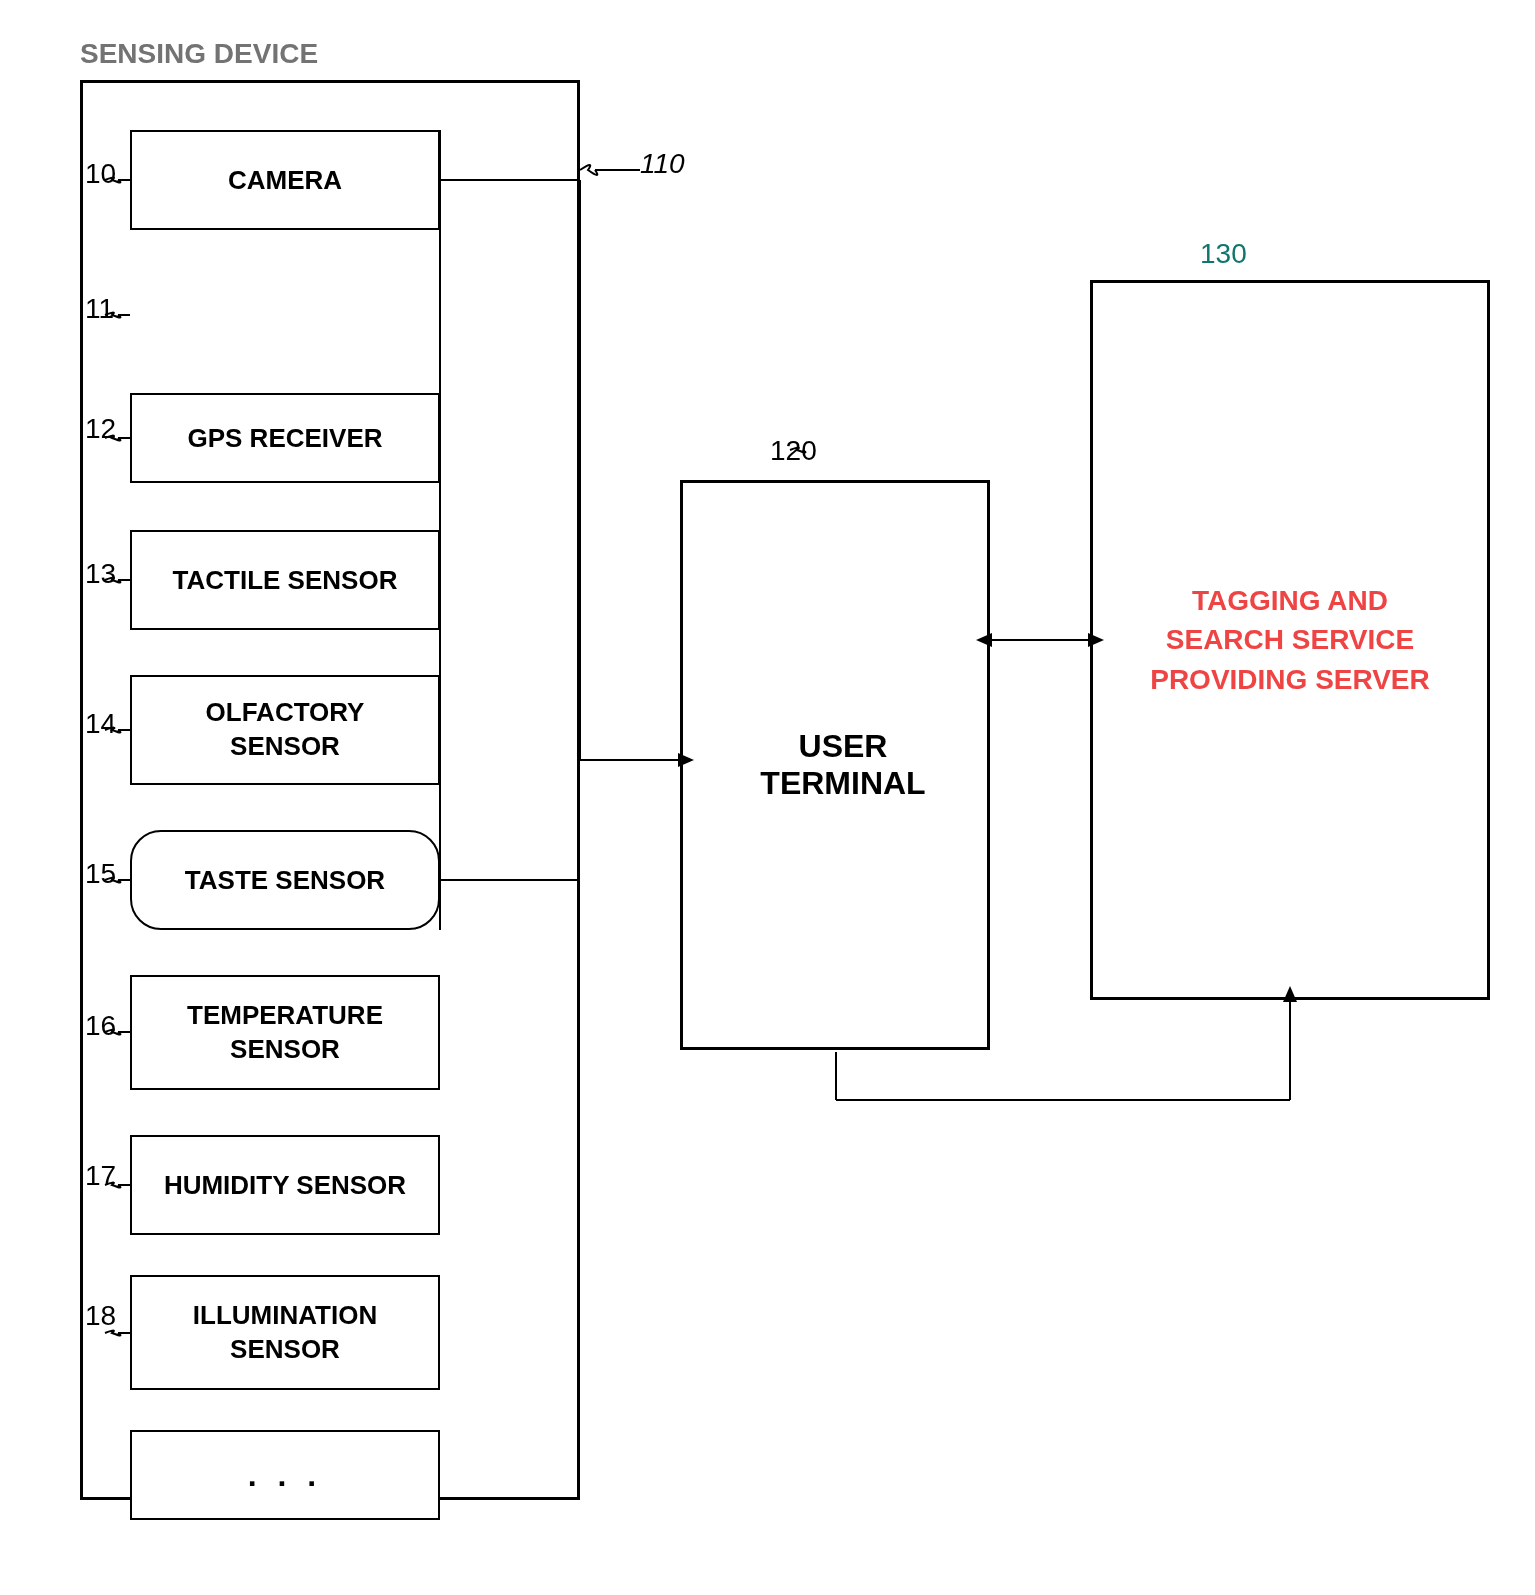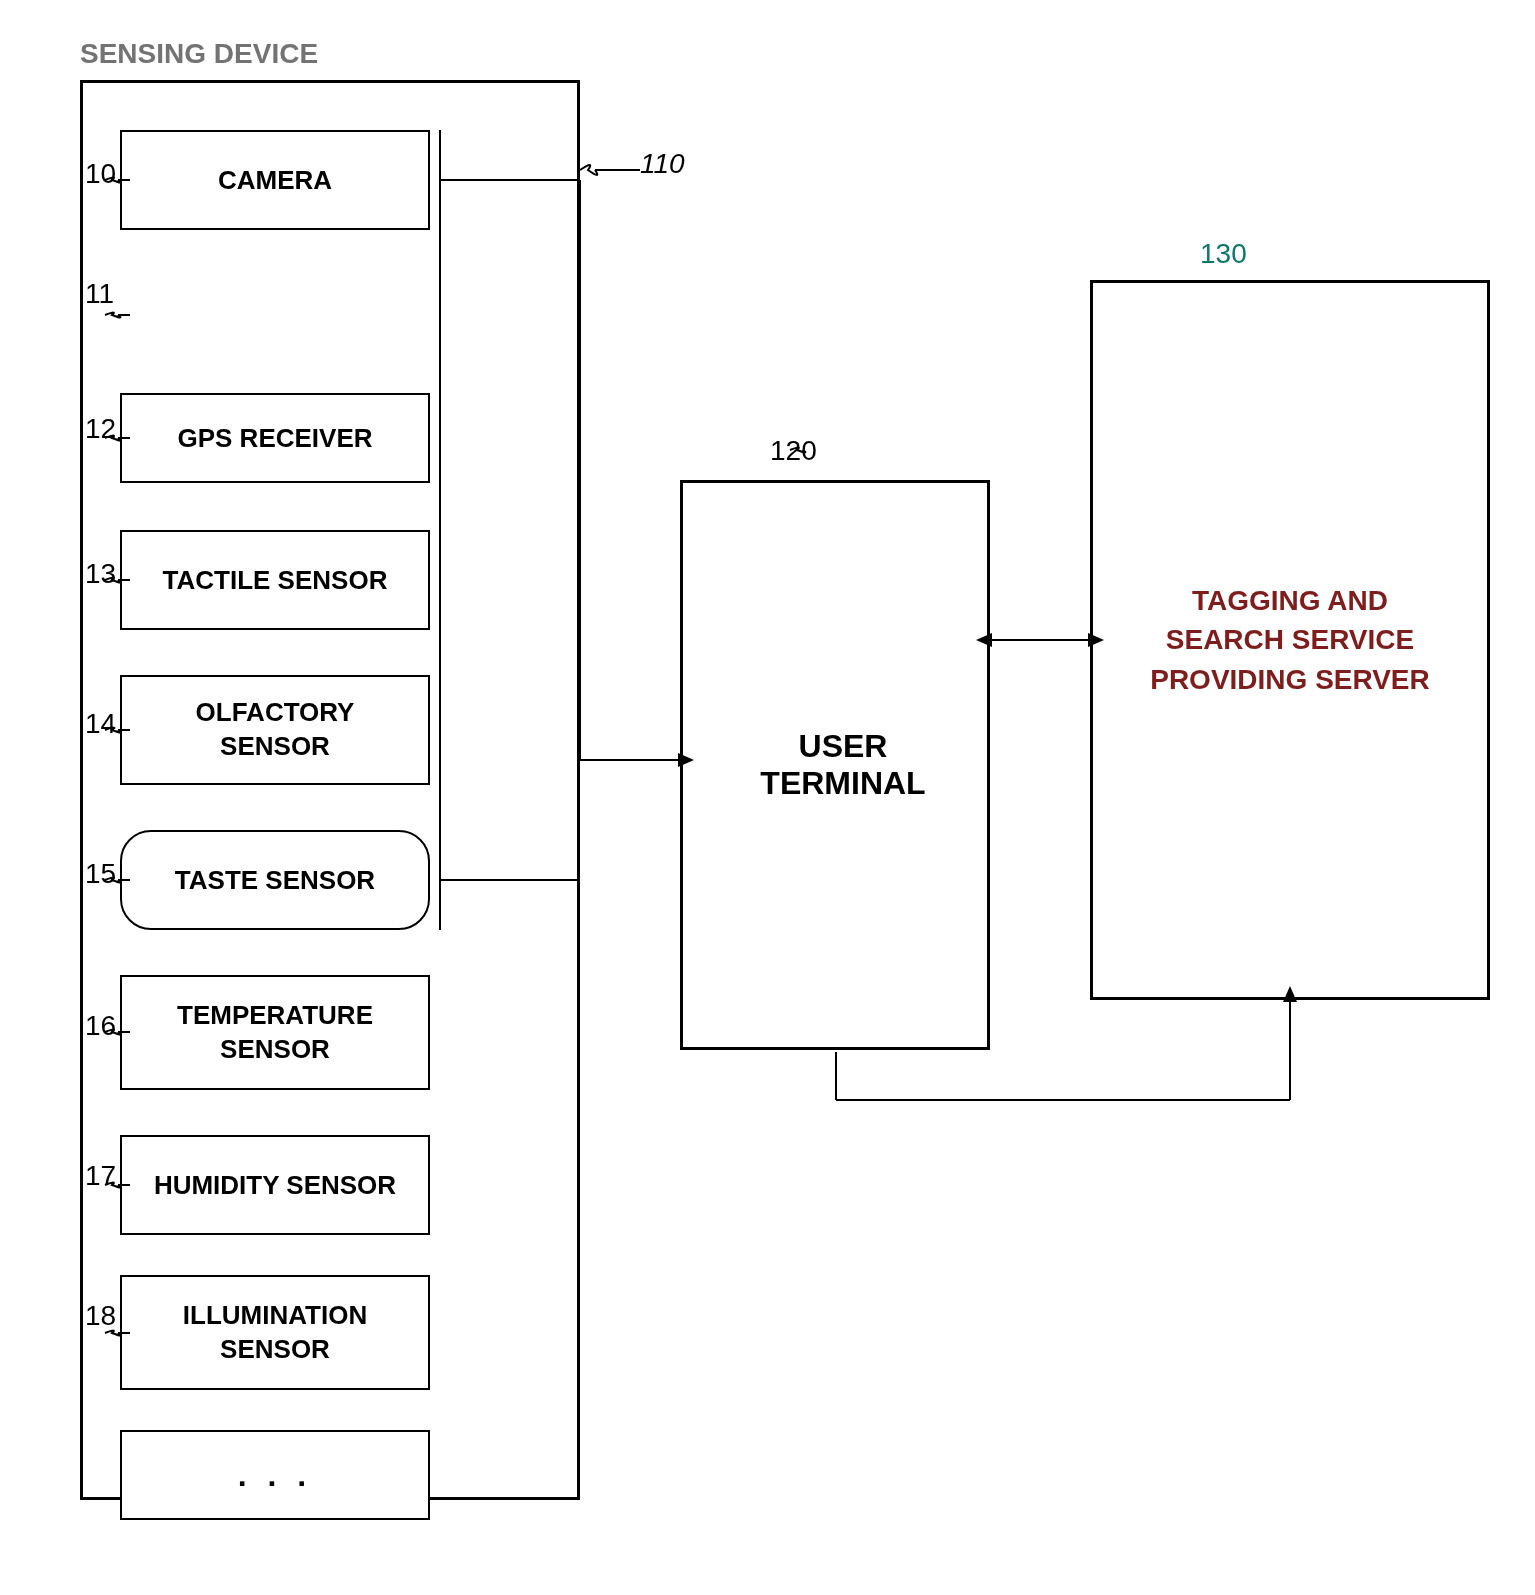--- a/index.html
+++ b/index.html
@@ -40,21 +40,21 @@
       left: 80px;
       top: 38px;
       font-size: 28px;
       font-weight: bold;
       color: #737373;
     }
 
     
     .sensor-box {
       position: absolute;
-      left: 120px;
+      left: 130px;
       width: 310px;
       border: 2px solid #000;
       display: flex;
       align-items: center;
       justify-content: center;
       text-align: center;
       font-size: 26px;
       font-weight: bold;
       color: #000;
       padding: 0;
@@ -87,21 +87,21 @@
       top: 280px;
       width: 400px;
       height: 720px;
       border: 3px solid #000;
       display: flex;
       align-items: center;
       justify-content: center;
       text-align: center;
       font-size: 28px;
       font-weight: bold;
-      color: #7f1d1d;
+      color: #ef4444;
       background: #fff;
       line-height: 1.4;
     }
 
     
     .ref-label {
       position: absolute;
       font-size: 28px;
       color: #000;
       font-weight: normal;
@@ -122,21 +122,21 @@
 
 <div class="diagram-container">
 
   <div class="sensing-device-label">SENSING DEVICE</div>
 
   <div class="sensing-device-box"></div>
 
   <div class="ref-label" style="top:158px; left:85px;">10</div>
   <div class="sensor-box" style="top:130px; height:100px;">CAMERA</div>
 
-  <div class="ref-label" style="top:278px; left:85px;text-align:center;">11</div>
+  <div class="ref-label" style="top:293px; left:85px;text-align:center;">11</div>
 
   <div class="ref-label" style="top:413px; left:85px;">12</div>
   <div class="sensor-box" style="top:393px; height:90px;">GPS RECEIVER</div>
 
   <div class="ref-label" style="top:558px; left:85px;">13</div>
   <div class="sensor-box" style="top:530px; height:100px;">TACTILE SENSOR</div>
 
   <div class="ref-label" style="top:708px; left:85px;">14</div>
   <div class="sensor-box" style="top:675px; height:110px; line-height:1.3;">OLFACTORY<br>SENSOR</div>
 

